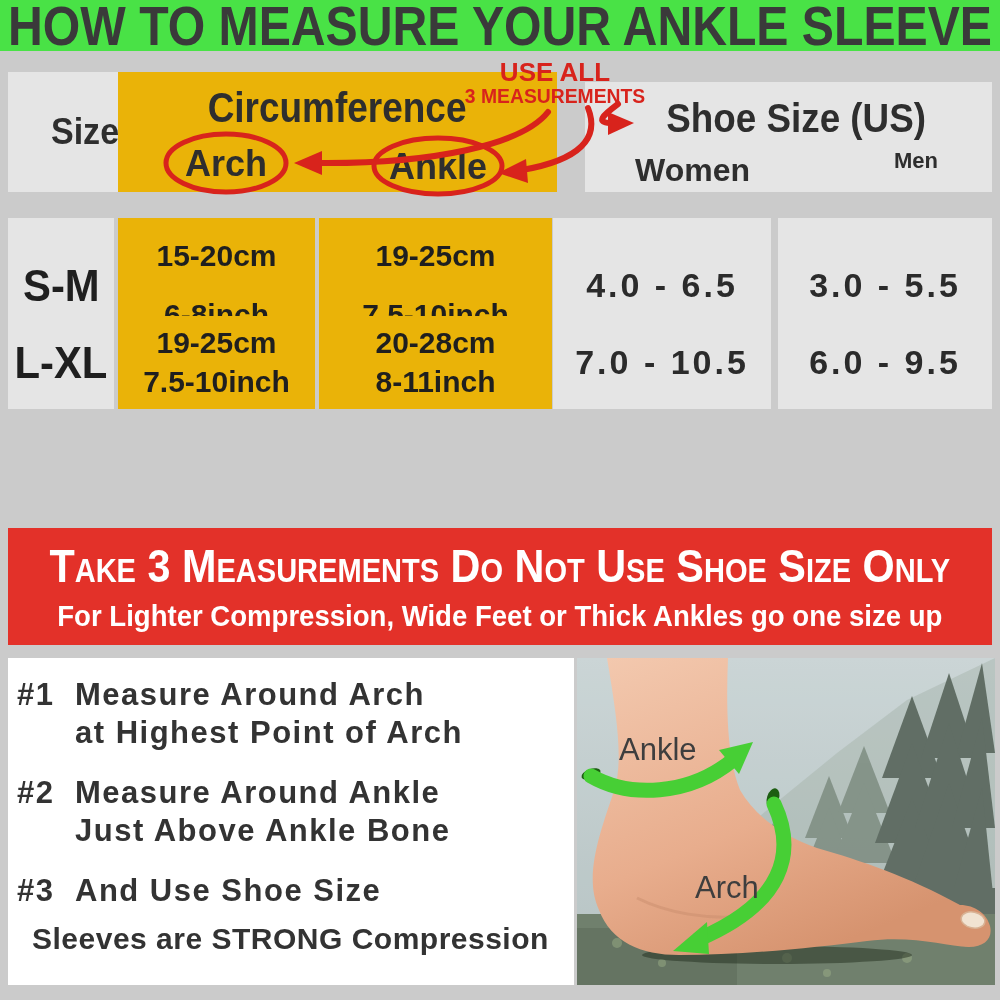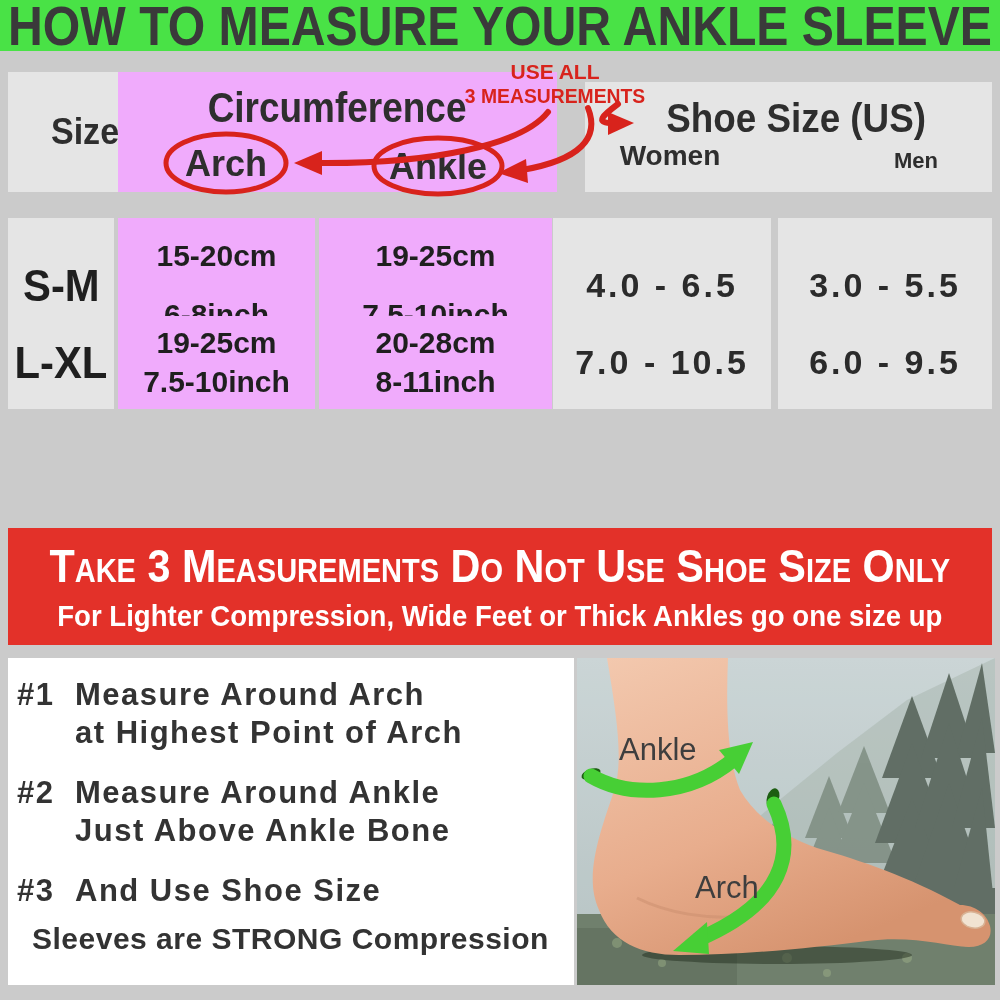--- a/index.html
+++ b/index.html
@@ -4,35 +4,35 @@
 <style>
   html,body{margin:0;padding:0;}
   body{width:1000px;height:1000px;background:#cbcbcb;font-family:"Liberation Sans",sans-serif;position:relative;overflow:hidden;}
   .abs{position:absolute;}
   .condense{display:inline-block;transform-origin:center;}
   
   #green-banner{left:0;top:0;width:1000px;height:51px;background:#49e246;display:flex;align-items:center;justify-content:center;}
   #green-banner .t{font-size:56px;font-weight:bold;color:#3a3a3a;transform:scaleX(.86);white-space:nowrap;letter-spacing:0px;}
   
   .cell-gray{background:#e5e5e5;}
-  .cell-white{background:#f0abfc;}
+  .cell-white{background:#eab308;}
   #size-cell{left:8px;top:72px;width:106px;height:120px;display:flex;align-items:center;justify-content:center;padding-left:24px;}
   #size-cell span{font-size:37px;font-weight:bold;color:#2e2e2e;transform:scaleX(.92);}
   #circ-panel{left:118px;top:72px;width:439px;height:120px;}
   #circ-title{left:118px;top:84px;width:439px;text-align:center;font-size:42px;font-weight:bold;color:#2e2e2e;}
   #circ-title .t{transform:scaleX(.88);white-space:nowrap;}
   #arch-label{left:170px;top:143px;width:112px;text-align:center;font-size:36px;font-weight:bold;color:#2e2e2e;}
   #ankle-label{left:378px;top:146px;width:120px;text-align:center;font-size:36px;font-weight:bold;color:#2e2e2e;}
   #shoe-panel{left:585px;top:82px;width:407px;height:110px;}
   #shoe-title{left:600px;top:96px;width:392px;text-align:center;font-size:40px;font-weight:bold;color:#2e2e2e;}
   #shoe-title .t{transform:scaleX(.92);white-space:nowrap;}
-  #women-label{left:590px;top:140px;width:160px;text-align:center;font-size:28px;font-weight:bold;color:#2e2e2e;}
+  #women-label{left:590px;top:152px;width:160px;text-align:right;font-size:32px;font-weight:bold;color:#2e2e2e;}
   #men-label{left:818px;top:148px;width:120px;text-align:right;font-size:22px;font-weight:bold;color:#2e2e2e;}
   #ann{left:455px;top:60px;width:200px;text-align:center;color:#d8231c;font-weight:bold;line-height:24px;z-index:5;}
-  #ann .l1{font-size:21px;}
+  #ann .l1{font-size:26px;}
   #ann .l2{font-size:21px;white-space:nowrap;display:inline-block;transform:scaleX(.92);}
   
   .sizecol{left:8px;width:106px;display:flex;align-items:center;justify-content:center;}
   .sizecol span{font-size:44px;font-weight:600;color:#1f1f1f;transform:scaleX(.95);}
   .mcell{display:flex;flex-direction:column;align-items:center;justify-content:space-around;padding:8px 0;box-sizing:border-box;}
   .mcell div{font-size:30px;font-weight:600;color:#1f1f1f;}
   .shoecell{display:flex;align-items:center;justify-content:center;font-size:34px;font-weight:bold;color:#2b2b2b;letter-spacing:3px;}
   .r1{top:218px;height:135px;}
   .r2{top:316px;height:93px;}
   .archcol{left:118px;width:197px;}

